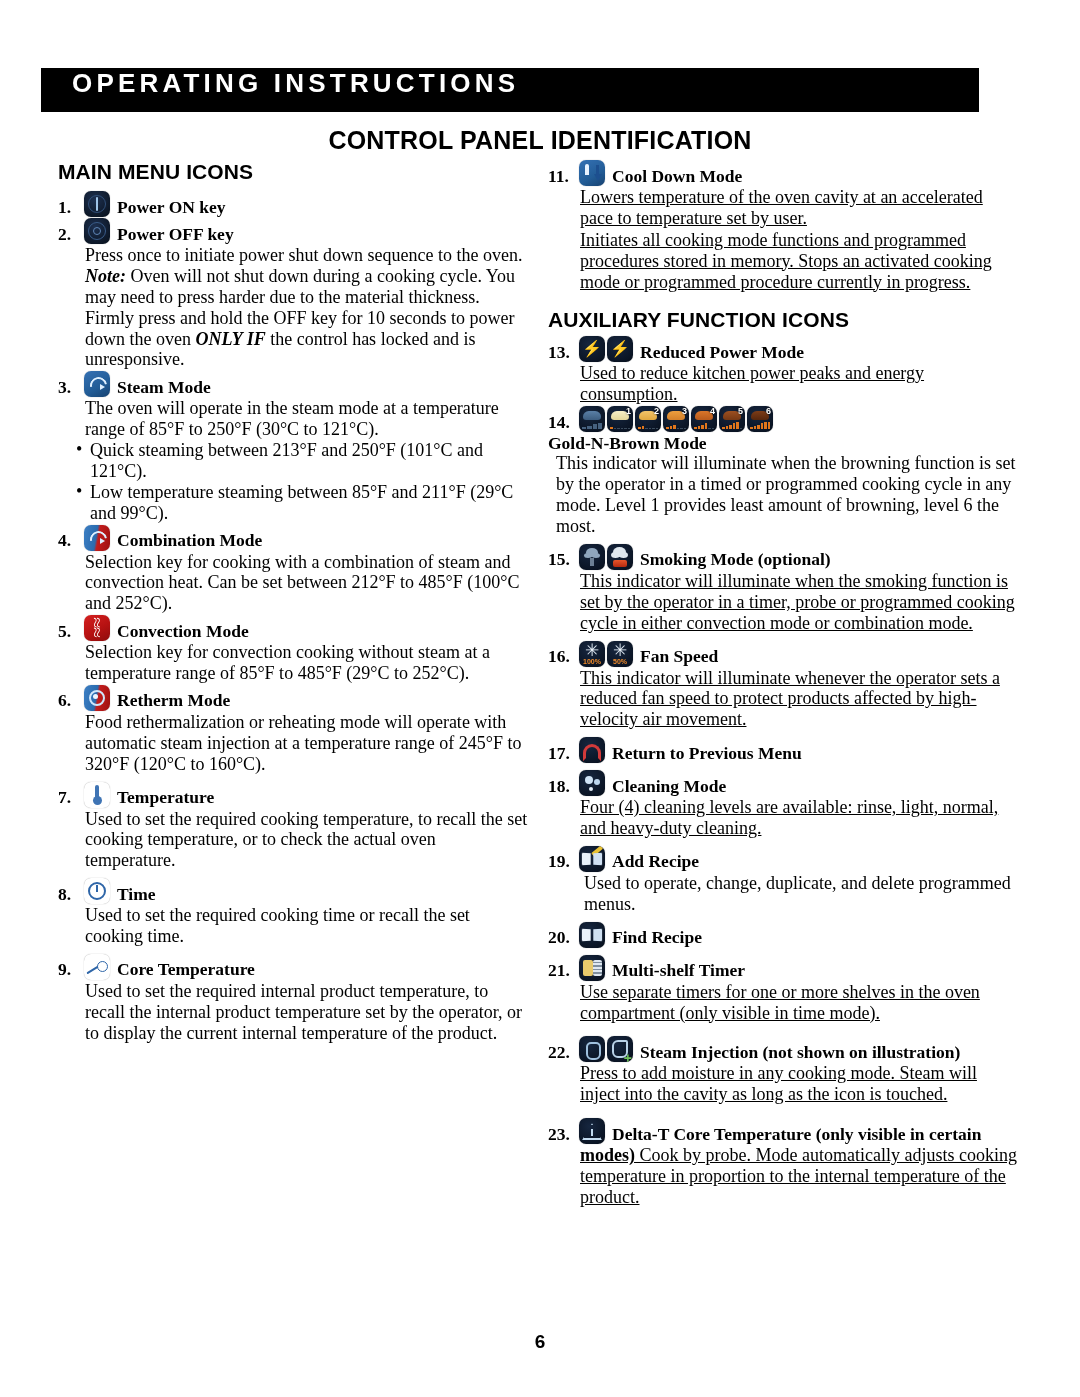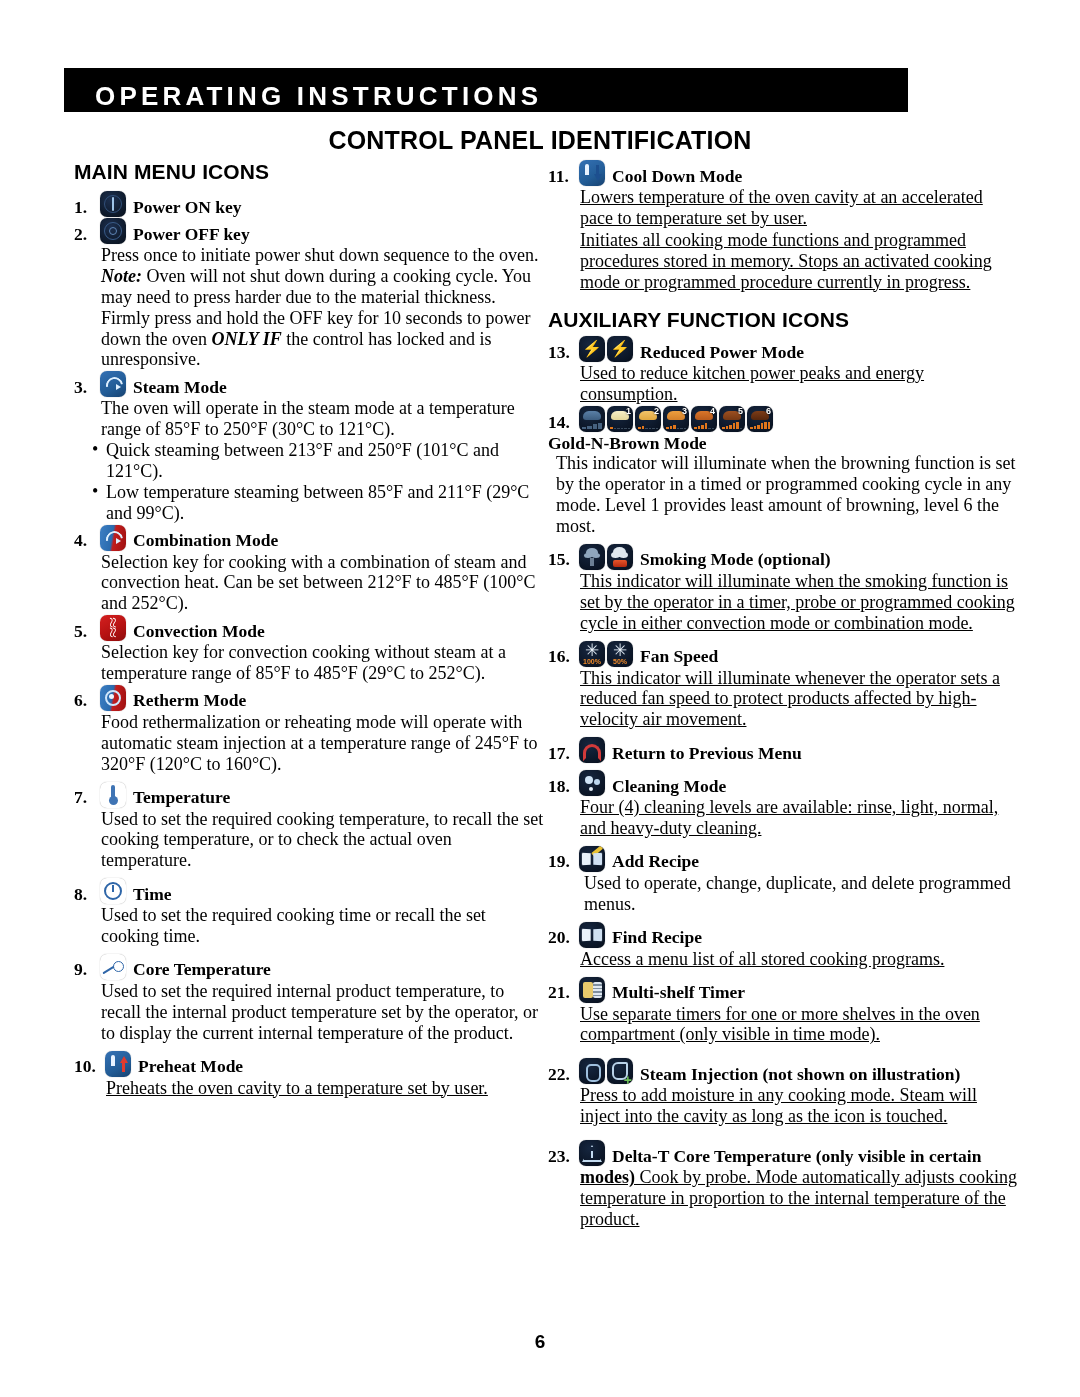--- a/index.html
+++ b/index.html
@@ -12,27 +12,27 @@
     height: 1397px;
     position: relative;
     font-family: "Liberation Serif", serif;
     color: #000000;
     overflow: hidden;
   }
 
   
   .header-band {
     position: absolute;
-    left: 64px;
+    left: 41px;
     top: 68px;
-    width: 844px;
+    width: 938px;
     height: 44px;
     background: #000000;
     display: flex;
-    align-items: flex-end;
+    align-items: flex-start;
   }
   .header-band-title {
     color: #ffffff;
     font-family: "Liberation Sans", sans-serif;
     font-weight: bold;
     font-size: 26px;
     letter-spacing: 4.2px;
     padding-left: 31px;
     white-space: nowrap;
   }
@@ -47,21 +47,21 @@
     font-weight: bold;
     font-size: 25px;
     letter-spacing: 0.2px;
   }
 
   
   .col {
     position: absolute;
     top: 160px;
   }
-  .col-left  { left: 74px;  width: 470px; }
+  .col-left  { left: 58px;  width: 470px; }
   .col-right { left: 548px; width: 472px; }
 
   .section-head {
     font-family: "Liberation Sans", sans-serif;
     font-weight: bold;
     font-size: 21px;
     margin: 0 0 7px 0;
     letter-spacing: 0.1px;
   }
   .section-head.aux { margin-top: 16px; margin-bottom: 4px; }
@@ -559,30 +559,20 @@
     <div class="entry-head">
       <span class="entry-num">9.</span>
       <span class="icon ic-white g-probe"></span>
       <span class="entry-label">Core Temperature</span>
     </div>
     <div class="entry-body">Used to set the required internal product temperature, to recall the internal product temperature set by the operator, or to display the current internal temperature of the product.</div>
   </div>
 
   <div class="gap-sm"></div>
 
-  <div class="entry">
-    <div class="entry-head">
-      <span class="entry-num wide">10.</span>
-      <span class="icon ic-bluebg g-preheat">
-          <i class="stem-up"></i>
-        </span>
-      <span class="entry-label">Preheat Mode</span>
-    </div>
-    <div class="entry-body indent-wide">Preheats the oven cavity to a temperature set by user.</div>
-  </div>
 
 </div>
 
 <div class="col col-right">
 
   <div class="entry">
     <div class="entry-head">
       <span class="entry-num wide">11.</span>
       <span class="icon ic-bluebg g-cooldown">
           <i class="stem-dn"></i>
@@ -762,21 +752,20 @@
   </div>
 
   <div class="gap-sm"></div>
 
   <div class="entry">
     <div class="entry-head">
       <span class="entry-num wide">20.</span>
       <span class="icon ic-dark g-book"></span>
       <span class="entry-label">Find Recipe</span>
     </div>
-    <div class="entry-body indent-wide">Access a menu list of all stored cooking programs.</div>
   </div>
 
   <div class="gap-sm"></div>
 
   <div class="entry">
     <div class="entry-head">
       <span class="entry-num wide">21.</span>
       <span class="icon ic-dark g-shelf"></span>
       <span class="entry-label">Multi-shelf Timer</span>
     </div>

